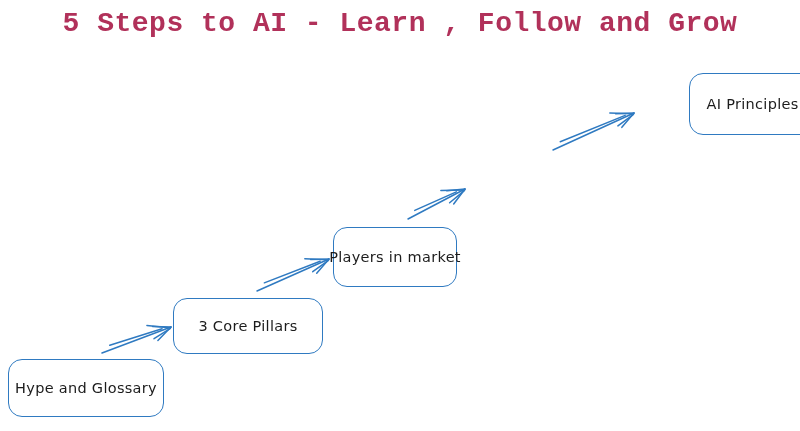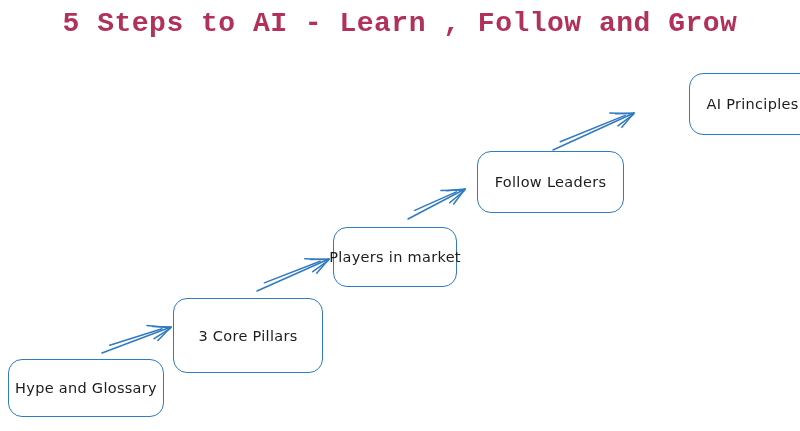--- a/index.html
+++ b/index.html
@@ -49,21 +49,21 @@
     display: flex;
     align-items: center;
     justify-content: center;
     font-size: 14.5px;
     letter-spacing: 0.3px;
     color: var(--text-color, #1c1c1c);
     white-space: nowrap;
   }
 
   .step-1 { left: 8px;   top: 359px; width: 156px; height: 58px; }
-  .step-2 { left: 173px; top: 298px; width: 150px; height: 75px; }
+  .step-2 { left: 173px; top: 298px; width: 150px; height: 56px; }
   .step-3 { left: 333px; top: 227px; width: 124px; height: 60px; }
   .step-4 { left: 477px; top: 151px; width: 147px; height: 62px; }
   .step-5 { left: 641px; top: 73px;  width: 127px; height: 62px; margin-left: 48px; }
 </style>
 </head>
 <body>
 
 <div class="canvas">
 
   <div class="title">5 Steps to AI - Learn , Follow and Grow</div>
@@ -108,21 +108,18 @@
   </div>
 
   <div class="step step-2">
     <span>3 Core Pillars</span>
   </div>
 
   <div class="step step-3">
     <span>Players in market</span>
   </div>
 
-  <div class="step step-4">
-    <span>Follow Leaders</span>
-  </div>
 
   <div class="step step-5">
     <span>AI Principles</span>
   </div>
 
 </div>
 
 </body></html>

